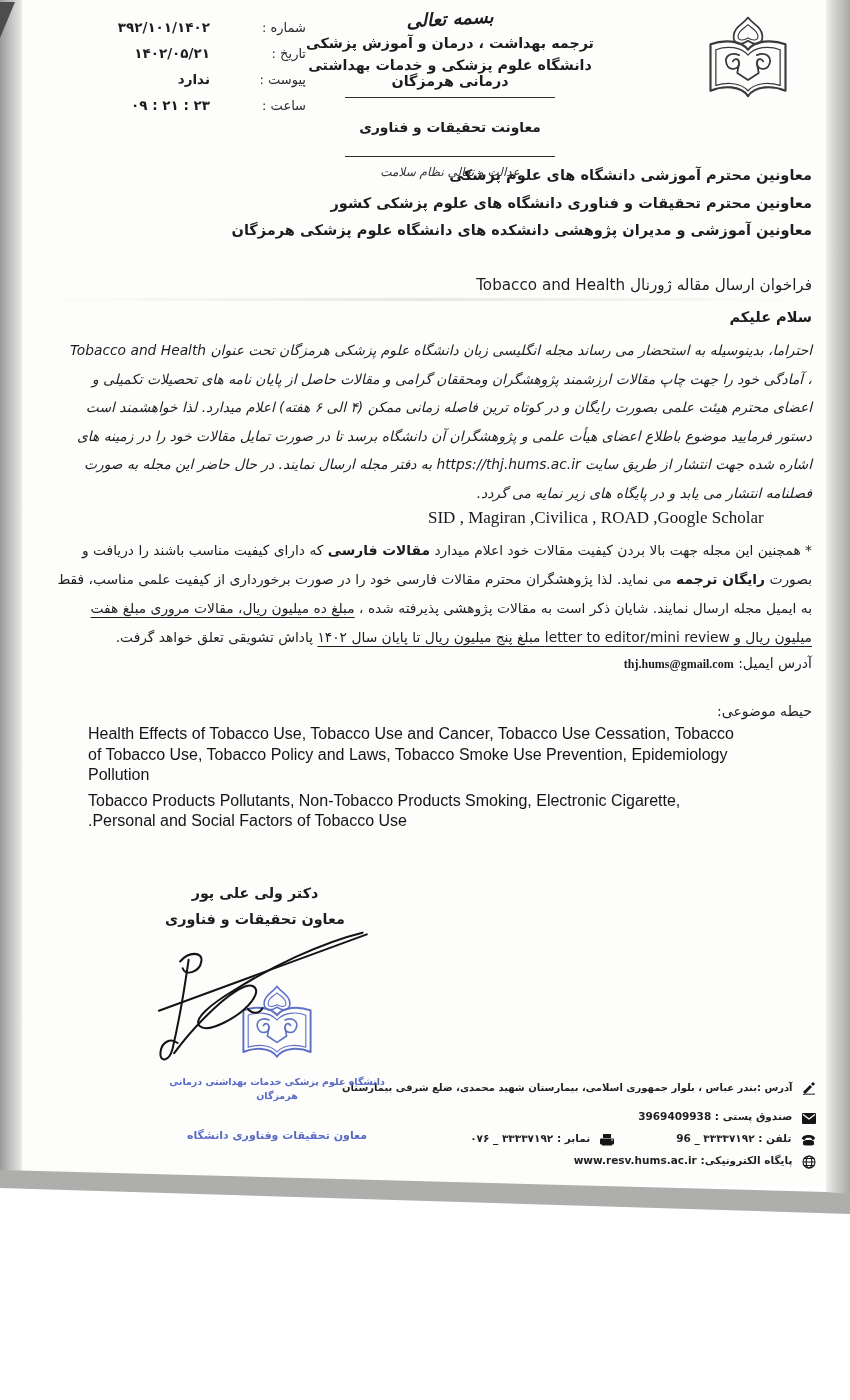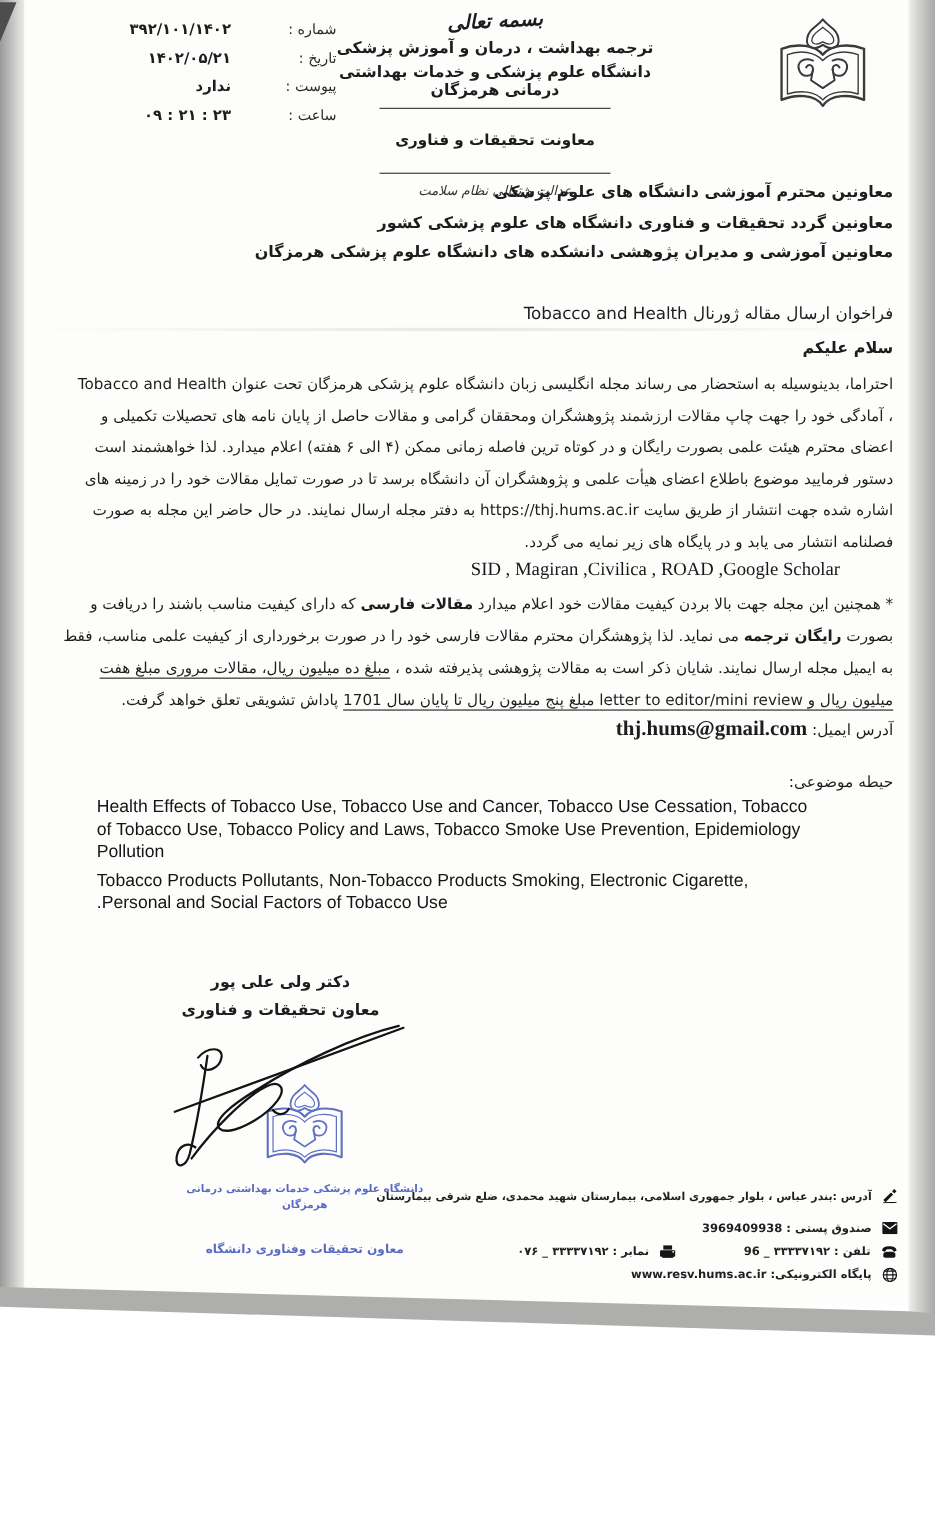--- a/index.html
+++ b/index.html
@@ -33,29 +33,29 @@
   .slogan{font-family:"DejaVu Serif",serif;font-style:italic;font-size:12px;margin-top:8px;color:#333;}
 
   .uni-logo{position:absolute;left:694px;top:14px;}
 
   
   .rtl{direction:rtl;}
   .recipients{position:absolute;right:38px;top:162px;width:742px;font-weight:bold;font-size:14.5px;line-height:27.5px;}
   .subject{position:absolute;right:38px;top:274px;width:742px;font-weight:normal;font-size:15.2px;line-height:22px;}
   .greeting{position:absolute;right:38px;top:306px;width:742px;font-weight:bold;font-size:14.5px;line-height:22px;}
   .para1{position:absolute;right:38px;top:336px;width:742px;font-size:13.8px;}
-  .para1 .ln{height:28.5px;line-height:28.5px;white-space:nowrap;}
+  .para1 .ln{height:28.5px;line-height:28.5px;white-space:nowrap;font-style:italic;}
   .indexes{position:absolute;left:428px;top:508px;direction:ltr;font-family:"Liberation Serif",serif;
            font-size:17px;color:#181818;}
   .para2{position:absolute;right:38px;top:536px;width:742px;font-size:13.8px;}
   .para2 .ln{height:29px;line-height:29px;white-space:nowrap;}
   .b{font-weight:bold;}
   .u{text-decoration:underline;text-underline-offset:4px;}
   .email-line{position:absolute;right:38px;top:652px;width:742px;font-size:14px;line-height:22px;}
-  .email-val{font-family:"Liberation Serif",serif;font-weight:bold;font-size:19px;direction:ltr;unicode-bidi:embed;}
+  .email-val{font-family:"Liberation Serif",serif;font-weight:bold;font-size:12px;direction:ltr;unicode-bidi:embed;}
   .scope{position:absolute;right:38px;top:700px;width:742px;font-size:14px;line-height:22px;}
   .topics{position:absolute;left:88px;top:724px;width:716px;direction:ltr;text-align:left;
           font-family:"Liberation Sans",sans-serif;font-size:16px;color:#141414;line-height:20.5px;}
   .topics .t4{margin-top:5px;}
 
   
   .sig-text{position:absolute;left:140px;top:880px;width:230px;text-align:center;direction:rtl;
             font-weight:bold;font-size:14.3px;line-height:26px;z-index:1;}
   .sig-svg{position:absolute;left:108px;top:902px;z-index:3;}
   .stamp{position:absolute;left:167px;top:975px;width:220px;text-align:center;z-index:2;opacity:.92;}
@@ -122,21 +122,21 @@
   </div>
 
   <div class="uni-logo">
     <svg width="108" height="100" viewBox="0 0 120 112" stroke="#3a3a3a">
         <use href="#uni-logo"></use>
       </svg>
   </div>
 
   <div class="recipients rtl">
     <div>معاونین محترم آموزشی دانشگاه های علوم پزشکی</div>
-    <div>معاونین گردد تحقیقات و فناوری دانشگاه های علوم پزشکی کشور</div>
+    <div>معاونین محترم تحقیقات و فناوری دانشگاه های علوم پزشکی کشور</div>
     <div>معاونین آموزشی و مدیران پژوهشی دانشکده های دانشگاه علوم پزشکی هرمزگان</div>
   </div>
 
   <div class="subject rtl">فراخوان ارسال مقاله  ژورنال Tobacco and Health</div>
   <div class="greeting rtl">سلام علیکم</div>
 
   <div class="para1 rtl">
     <div class="ln">احتراما، بدینوسیله به استحضار می رساند مجله انگلیسی زبان دانشگاه علوم پزشکی هرمزگان تحت عنوان Tobacco and Health</div>
     <div class="ln">، آمادگی خود را جهت چاپ مقالات ارزشمند پژوهشگران ومحققان گرامی و مقالات حاصل از پایان نامه های تحصیلات تکمیلی و</div>
     <div class="ln">اعضای محترم هیئت علمی بصورت رایگان و در کوتاه ترین فاصله زمانی ممکن (۴ الی ۶ هفته) اعلام میدارد. لذا خواهشمند است</div>
@@ -144,21 +144,21 @@
     <div class="ln">اشاره شده جهت انتشار از طریق سایت https://thj.hums.ac.ir به دفتر مجله  ارسال نمایند. در حال حاضر این مجله به صورت</div>
     <div class="ln">فصلنامه انتشار می یابد و در پایگاه های زیر نمایه می گردد.</div>
   </div>
 
   <div class="indexes">SID , Magiran ,Civilica , ROAD ,Google Scholar</div>
 
   <div class="para2 rtl">
     <div class="ln"><span>* همچنین این مجله جهت بالا بردن کیفیت مقالات خود اعلام میدارد </span><span class="b">مقالات فارسی</span><span> که دارای کیفیت مناسب باشند را دریافت و</span></div>
     <div class="ln"><span>بصورت </span><span class="b">رایگان ترجمه</span><span> می نماید. لذا پژوهشگران محترم مقالات فارسی خود را  در صورت برخورداری از کیفیت علمی مناسب، فقط</span></div>
     <div class="ln"><span>به ایمیل مجله ارسال نمایند. شایان ذکر است به مقالات پژوهشی پذیرفته شده ، </span><span class="u">مبلغ ده میلیون ریال، مقالات مروری مبلغ هفت</span></div>
-    <div class="ln"><span class="u">میلیون ریال و letter to editor/mini review مبلغ پنج میلیون ریال تا پایان سال 1701</span><span> پاداش تشویقی تعلق خواهد گرفت.</span></div>
+    <div class="ln"><span class="u">میلیون ریال و letter to editor/mini review مبلغ پنج میلیون ریال تا پایان سال ۱۴۰۲</span><span> پاداش تشویقی تعلق خواهد گرفت.</span></div>
   </div>
 
   <div class="email-line rtl">
     <span>آدرس ایمیل:</span>
     <span class="email-val">thj.hums@gmail.com</span>
   </div>
 
   <div class="scope rtl">حیطه موضوعی:</div>
 
   <div class="topics">

